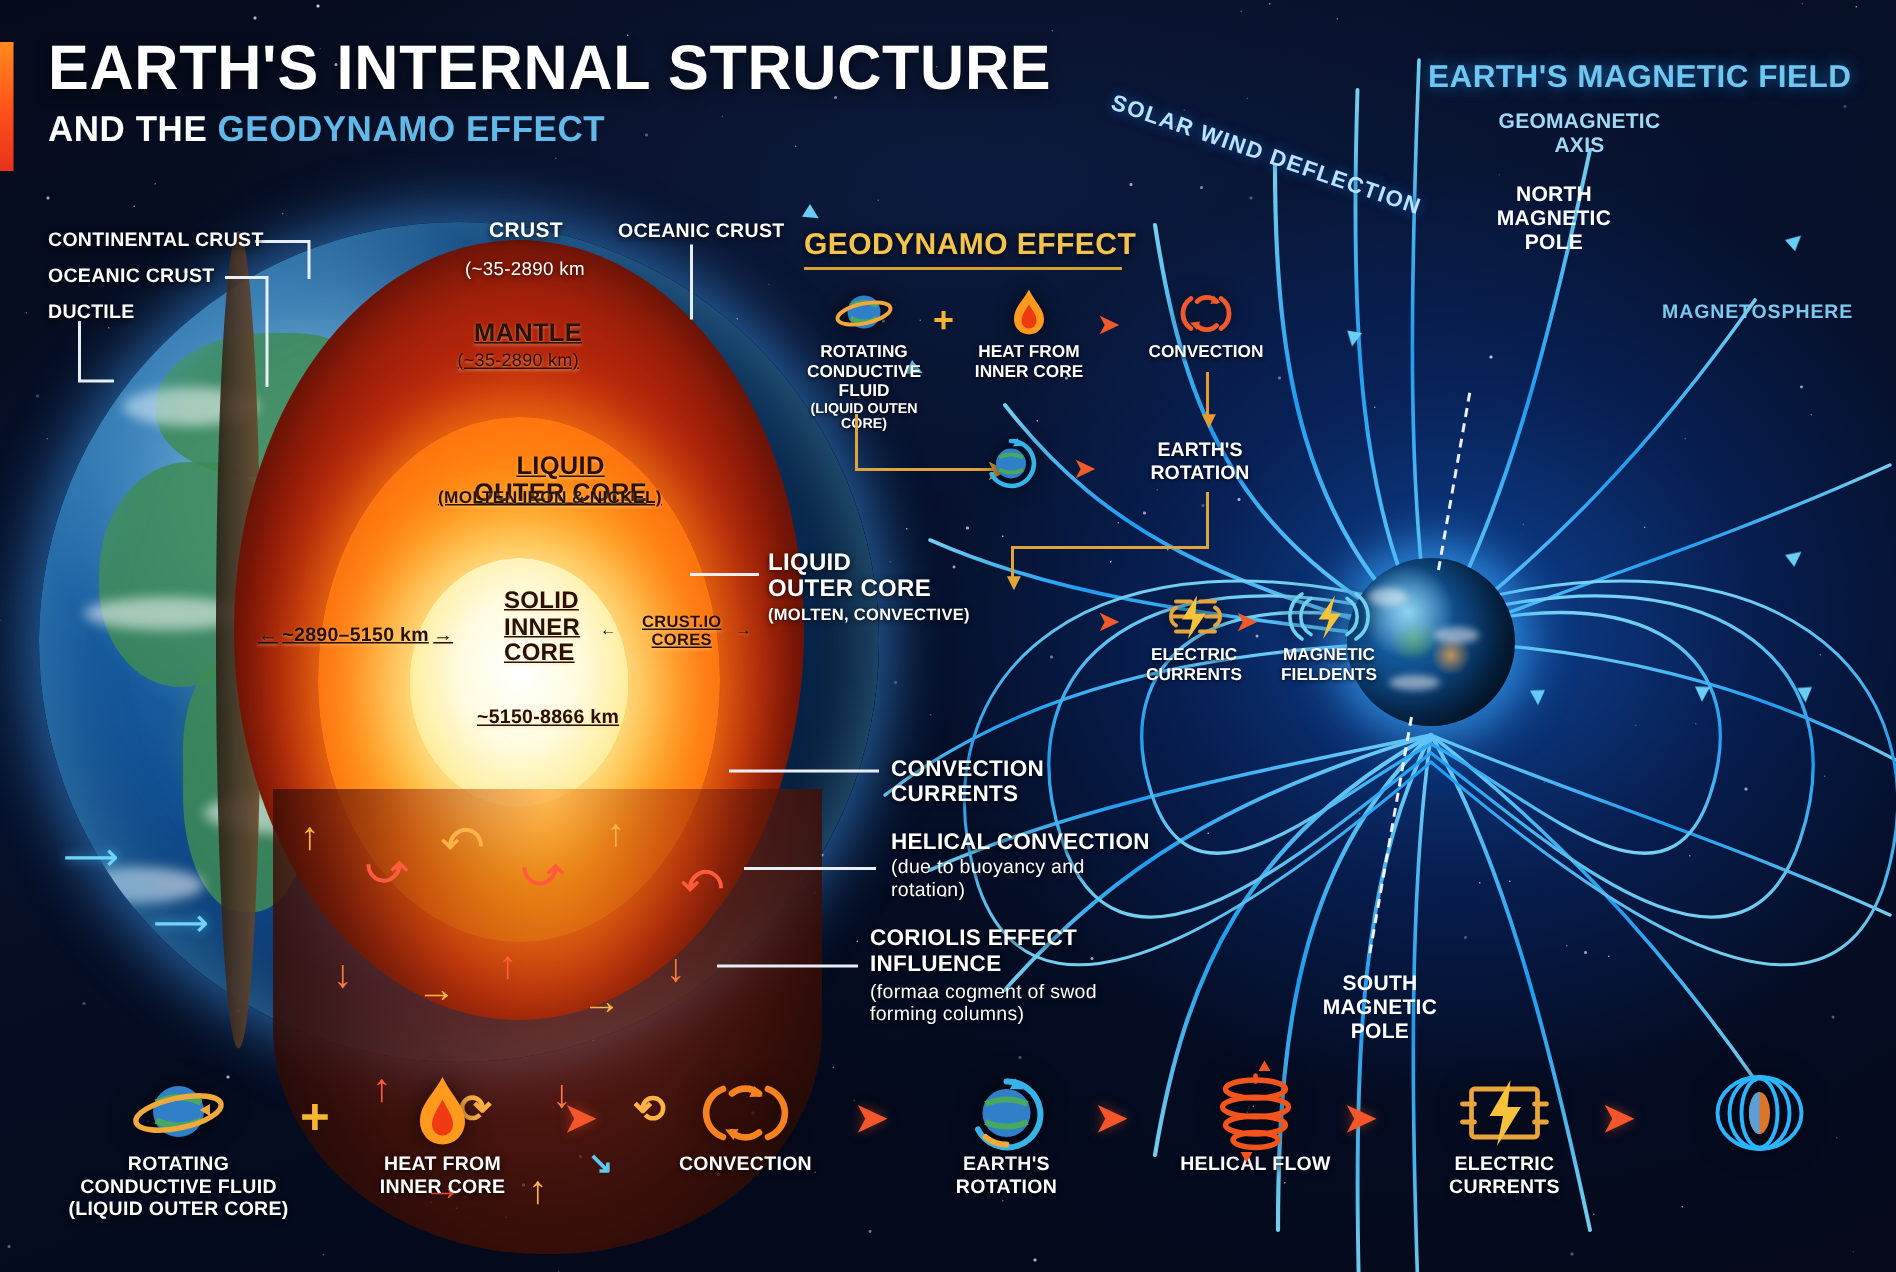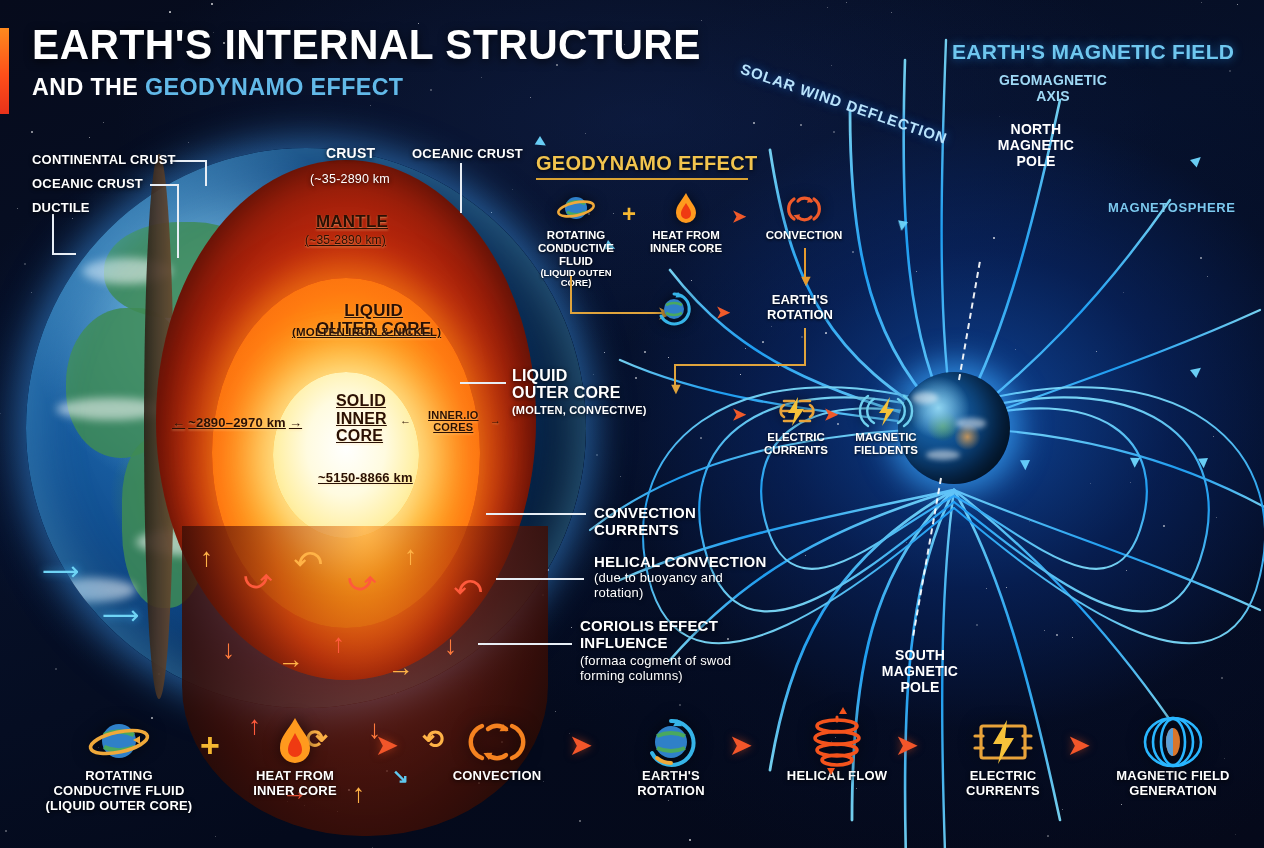--- a/index.html
+++ b/index.html
@@ -494,26 +494,26 @@
   <div class="lbl lbl-dark" id="lb-loc-sub">(MOLTEN IRON &amp; NICKEL)</div>
 
   <div class="lbl lbl-dark" id="lb-sic">
     <div>SOLID</div>
     <div>INNER</div>
     <div>CORE</div>
   </div>
   <div class="lbl lbl-dark" id="lb-sic-km">~5150-8866 km</div>
 
   <div class="lbl lbl-dark" id="lb-dim-left">
-    <span style="margin-right:3px;">←</span><span>~2890–2970 km</span><span style="margin-left:3px;">→</span>
+    <span style="margin-right:3px;">←</span><span>~2890–5150 km</span><span style="margin-left:3px;">→</span>
   </div>
 
   <div class="lbl lbl-dark" id="lb-ecahio">
     <div style="position:absolute; left:-28px; top:5px;">←</div>
-    <div>INNER.IO</div>
+    <div>CRUST.IO</div>
     <div>CORES</div>
     <div style="position:absolute; left:62px; top:5px;">→</div>
   </div>
 
   <div class="lbl lbl-white" id="lb-loc2">
     <div>LIQUID</div>
     <div>OUTER CORE</div>
   </div>
   <div class="lbl lbl-white" id="lb-loc2-sub">(MOLTEN, CONVECTIVE)</div>
 
@@ -757,20 +757,16 @@
         <svg width="78" height="52" viewBox="0 0 78 52">
           <g stroke="#29b6ff" stroke-width="2.6" fill="none">
             <ellipse cx="39" cy="26" rx="12" ry="23"></ellipse>
               <ellipse cx="39" cy="26" rx="20" ry="24"></ellipse>
               <ellipse cx="39" cy="26" rx="28" ry="24"></ellipse>
           </g>
           <ellipse cx="39" cy="26" rx="7" ry="14" fill="#d9762c"></ellipse>
           <path d="M39 12 a7 14 0 0 0 0 28 Z" fill="#5b9fd6"></path>
         </svg>
       </div>
-      <div class="stxt">
-        <div>MAGNETIC FIELD</div>
-        <div>GENERATION</div>
-      </div>
     </div>
   </div>
 
 </div>
 
 </body></html>

